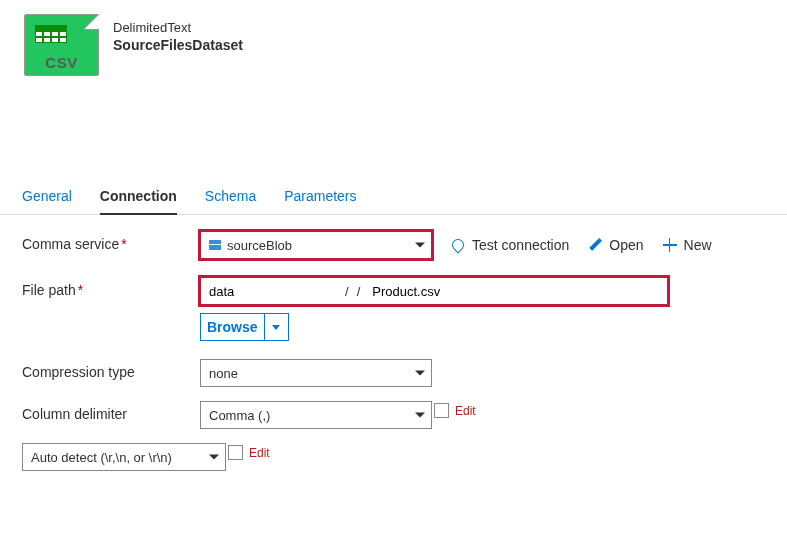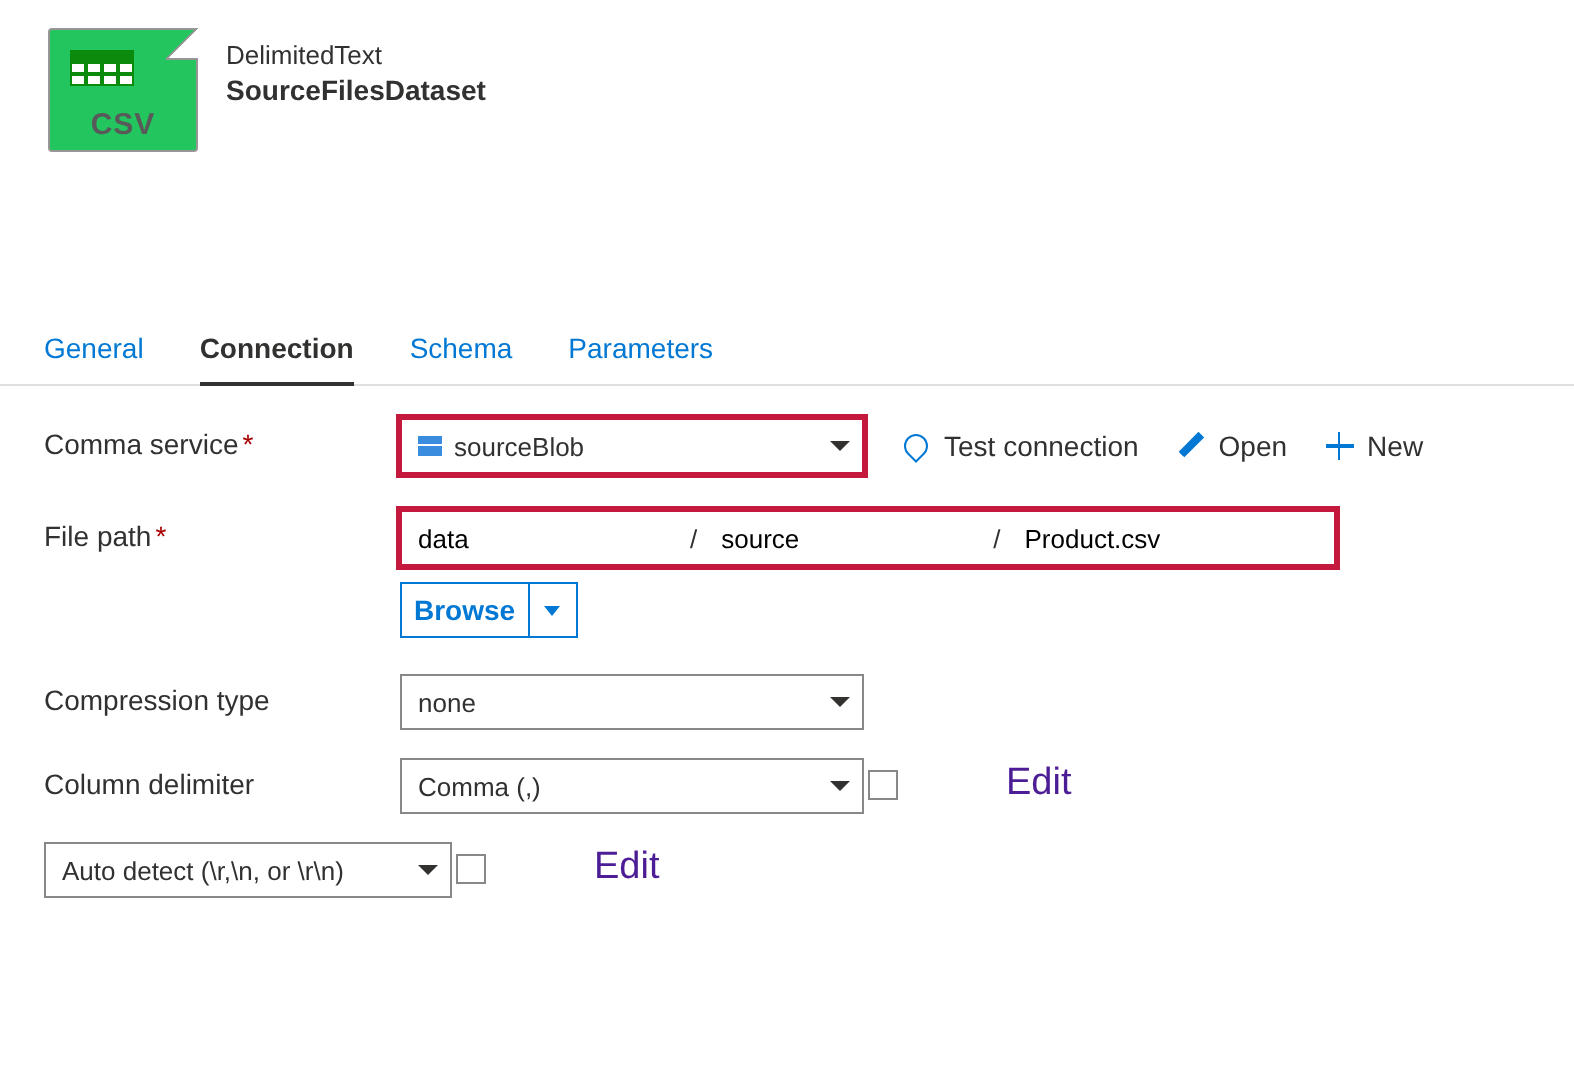--- a/index.html
+++ b/index.html
@@ -49,21 +49,21 @@
       color: #595959;
     }
     .header-text { padding-top: 6px; }
     .dataset-type { font-size: 13px; color: #323130; margin-bottom: 2px; }
     .dataset-name { font-size: 14px; font-weight: 600; color: #323130; }
 
     .tabs {
       display: flex;
       gap: 28px;
       padding: 0 22px;
-      margin-top: 82px;
+      margin-top: 104px;
       border-bottom: 1px solid #e1dfdd;
     }
     .tab {
       padding: 8px 0 9px 0;
       font-size: 14px;
       color: #0078d4;
       cursor: pointer;
       border-bottom: 2px solid transparent;
       margin-bottom: -1px;
     }
@@ -183,21 +183,21 @@
     .plus-icon::before{left:7px;top:1px;width:1.5px;height:14px}
     .plus-icon::after{top:7px;left:1px;height:1.5px;width:14px}
 
     .edit-check-row{
       display:flex; align-items:center; gap:6px;
       margin-top:2px; padding-left:2px;
     }
     .chk{
       width:15px;height:15px;border:1px solid #8a8886;background:#fff;
     }
-    .edit-lbl{font-size:19px;color:#4c1d95;margin-left:48px;}
+    .edit-lbl{font-size:12px;color:#b91c1c;}
   </style>
 </head>
 <body>
 
 <div class="header">
   <div class="csv-icon-box">
     <div class="csv-fold"></div>
     <div class="csv-grid">
       <div class="h"></div>
         <div class="h"></div>
@@ -255,21 +255,20 @@
   </div>
 
   <div class="row">
     <div class="label-col">
       <span>File path</span><span class="req">*</span>
     </div>
     <div class="ctrl-col">
       <div class="fp-group input-seg" style="width:468px">
         <input style="width: 140px;" value="data">
         <span class="seg-sep">/</span>
-        <input style="width: 140px;" value="source">
         <span class="seg-sep">/</span>
         <input style="width: 140px;" value="Product.csv">
       </div>
       <div class="btn-split">
         <div class="btn-browse">
             <span>Browse</span>
           </div>
         <div class="btn-browse-drop">
             <span class="chev"></span>
           </div>

